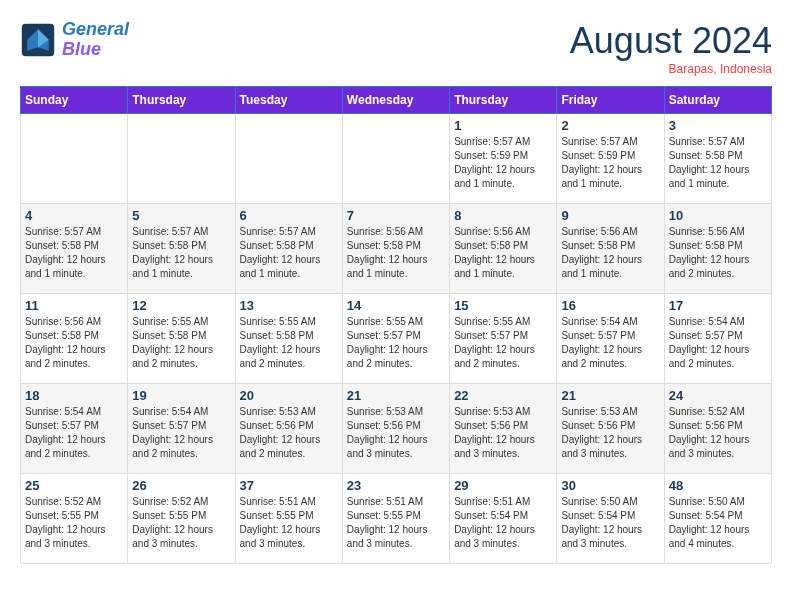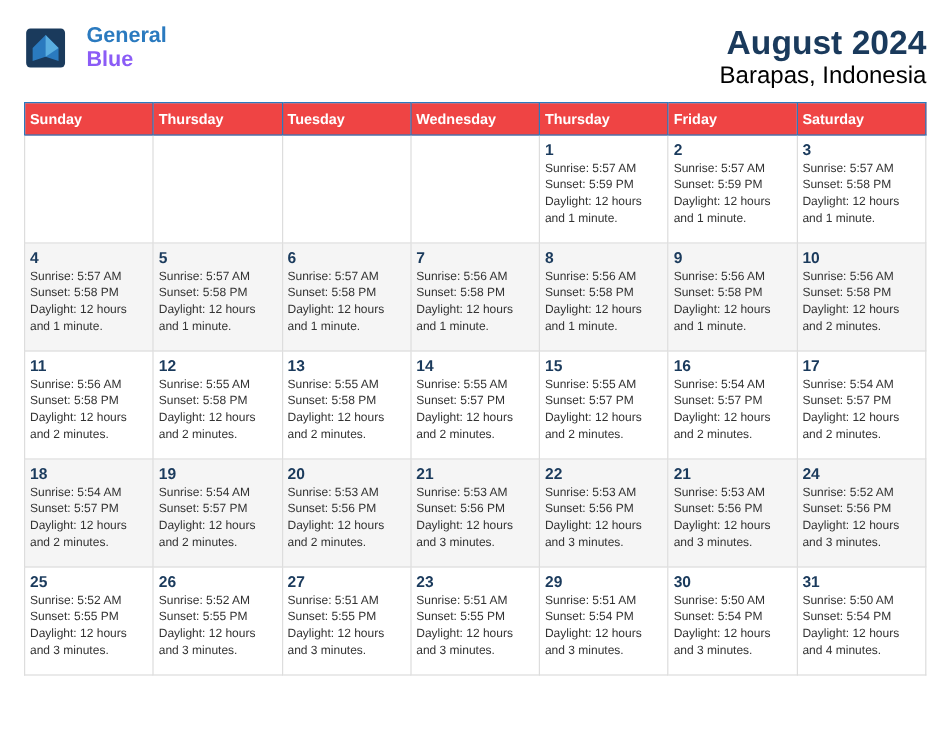--- a/index.html
+++ b/index.html
@@ -12,54 +12,55 @@
     }
     .header {
       display: flex;
       justify-content: space-between;
       align-items: flex-start;
       margin-bottom: 10px;
     }
     .logo {
       display: flex;
       align-items: center;
-      gap: 16px;
+      gap: 6px;
+      font-style: italic;
     }
     .logo-text {
       font-size: 18px;
       font-weight: bold;
       color: #1a3a5c;
       line-height: 1.1;
     }
     .logo-text span {
       color: #2a7abf;
     }
     .logo-icon {
       width: 36px;
       height: 36px;
     }
     .title-block {
       text-align: right;
     }
     .main-title {
-      font-size: 28px;
-      font-weight: bold;
+      font-size: 36px;
+      font-weight: normal;
       color: #1a3a5c;
     }
     .subtitle {
-      font-size: 20px;
-      color: #000000;
+      font-size: 12px;
+      color: #ef4444;
     }
     table {
       width: 100%;
       border-collapse: collapse;
       font-size: 11px;
     }
     thead tr th {
-      background-color: #ef4444;
+      background-color: #6d28d9;
       color: #fff;
       padding: 6px 4px;
       text-align: left;
       font-size: 12px;
       font-weight: bold;
       border: 1px solid #2a7abf;
       margin-left: 16px;
     }
     tbody tr td {
       border: 1px solid #ddd;
@@ -309,21 +310,21 @@
 and 3 minutes.</div>
         </td>
         <td>
           <div class="day-num">26</div>
           <div class="day-info" style="white-space: pre-line;">Sunrise: 5:52 AM
 Sunset: 5:55 PM
 Daylight: 12 hours
 and 3 minutes.</div>
         </td>
         <td>
-          <div class="day-num">27</div>
+          <div class="day-num">37</div>
           <div class="day-info" style="white-space: pre-line;">Sunrise: 5:51 AM
 Sunset: 5:55 PM
 Daylight: 12 hours
 and 3 minutes.</div>
         </td>
         <td>
           <div class="day-num">23</div>
           <div class="day-info" style="white-space: pre-line;">Sunrise: 5:51 AM
 Sunset: 5:55 PM
 Daylight: 12 hours
@@ -337,21 +338,21 @@
 and 3 minutes.</div>
         </td>
         <td>
           <div class="day-num">30</div>
           <div class="day-info" style="white-space: pre-line;">Sunrise: 5:50 AM
 Sunset: 5:54 PM
 Daylight: 12 hours
 and 3 minutes.</div>
         </td>
         <td>
-          <div class="day-num">31</div>
+          <div class="day-num">48</div>
           <div class="day-info" style="white-space: pre-line;">Sunrise: 5:50 AM
 Sunset: 5:54 PM
 Daylight: 12 hours
 and 4 minutes.</div>
         </td>
       </tr>
     </tbody>
 </table>
 
 </body></html>

